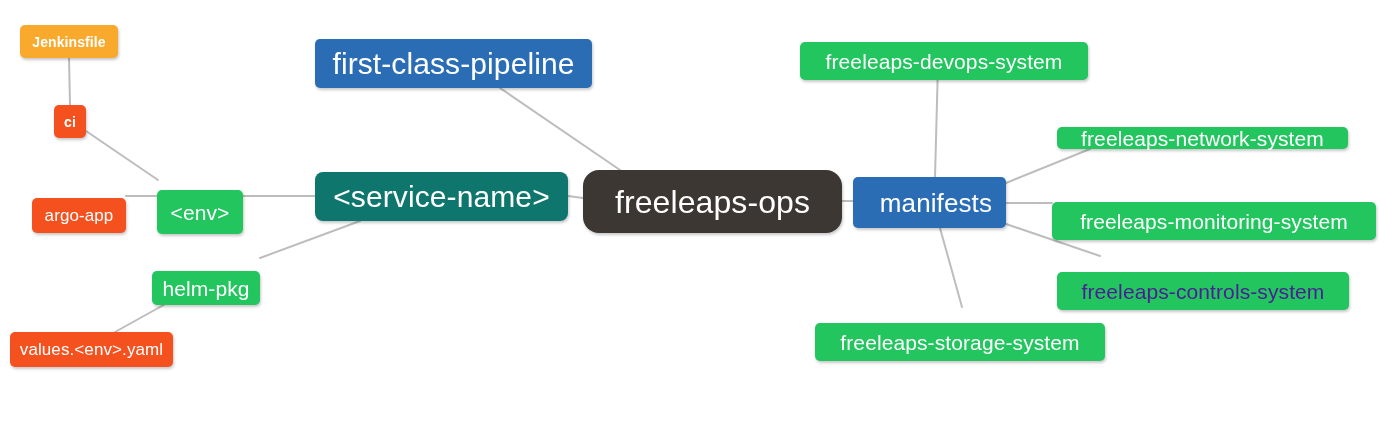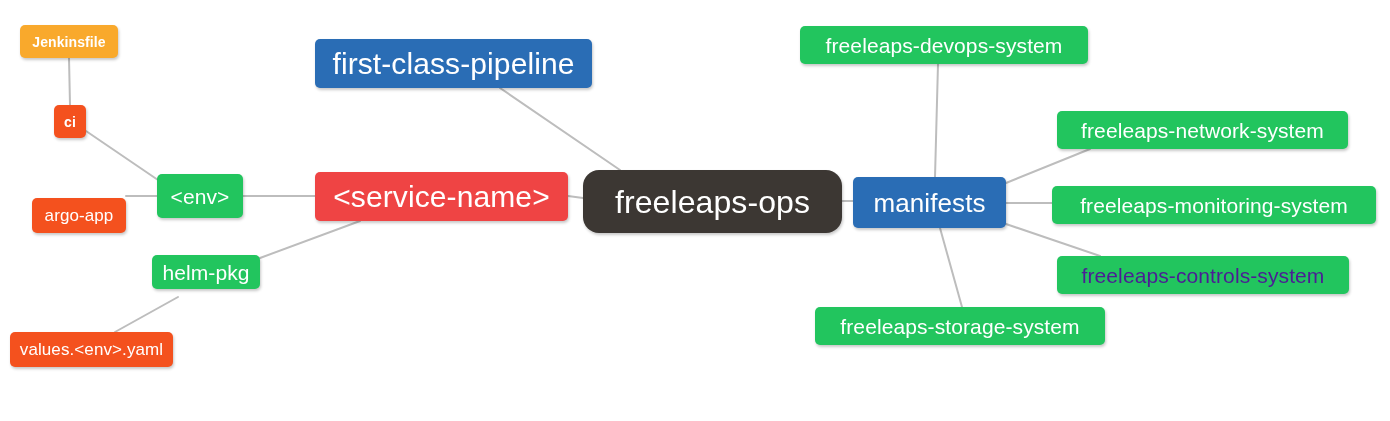--- a/index.html
+++ b/index.html
@@ -42,21 +42,21 @@
     letter-spacing: 0.1px;
   }
   .node-label {
     display: block;
     white-space: nowrap;
   }
   
   .tier-root   { font-size: 32px; font-weight: 400; border-radius: 16px; }
   .tier-major  { font-size: 30px; font-weight: 400; }
   .tier-mid    { font-size: 26px; font-weight: 400; }
-  .tier-sub    { font-size: 21px; font-weight: 400; }
+  .tier-sub    { font-size: 21px; font-weight: 400; margin-top: 16px; }
   .tier-leaf   { font-size: 17px; font-weight: 400; }
   .tier-tiny   { font-size: 14px; font-weight: 700; }
 </style>
 </head>
 <body>
 
 <div id="canvas">
   <svg id="edges" viewBox="0 0 1390 421" xmlns="http://www.w3.org/2000/svg">
       <line x1="69" y1="58" x2="70" y2="105" stroke="#BDBDBD" stroke-width="2" stroke-linecap="round"></line>
       <line x1="86" y1="131" x2="158" y2="180" stroke="#BDBDBD" stroke-width="2" stroke-linecap="round"></line>
@@ -88,33 +88,33 @@
       </div>
       <div class="node tier-sub" style="left: 152px; top: 255px; width: 108px; height: 34px; background: rgb(34, 197, 94); color: rgb(255, 255, 255);">
         <span class="node-label">helm-pkg</span>
       </div>
       <div class="node tier-leaf" style="left: 10px; top: 332px; width: 163px; height: 35px; background: rgb(244, 81, 30); color: rgb(255, 255, 255);">
         <span class="node-label">values.&lt;env&gt;.yaml</span>
       </div>
       <div class="node tier-major" style="left: 315px; top: 39px; width: 277px; height: 49px; background: rgb(42, 109, 181); color: rgb(255, 255, 255);">
         <span class="node-label">first-class-pipeline</span>
       </div>
-      <div class="node tier-major" style="left: 315px; top: 172px; width: 253px; height: 49px; background: #ef4444; color: rgb(255, 255, 255);">
+      <div class="node tier-major" style="left: 315px; top: 172px; width: 253px; height: 49px; background: #0f766e; color: rgb(255, 255, 255); border-radius: 8px;">
         <span class="node-label">&lt;service-name&gt;</span>
       </div>
       <div class="node tier-root" style="left: 583px; top: 170px; width: 259px; height: 63px; background: rgb(60, 55, 51); color: rgb(255, 255, 255);">
         <span class="node-label">freeleaps-ops</span>
       </div>
-      <div class="node tier-mid" style="left: 853px; top: 177px; width: 153px; height: 51px; background: rgb(42, 109, 181); color: rgb(255, 255, 255);">
+      <div class="node tier-mid" style="left: 853px; top: 177px; width: 153px; height: 51px; background: rgb(42, 109, 181); color: rgb(255, 255, 255); justify-content: flex-end;">
         <span class="node-label">manifests</span>
       </div>
       <div class="node tier-sub" style="left: 800px; top: 26px; width: 288px; height: 38px; background: rgb(34, 197, 94); color: rgb(255, 255, 255);">
         <span class="node-label">freeleaps-devops-system</span>
       </div>
-      <div class="node tier-sub" style="left: 1057px; top: 111px; width: 291px; height: 38px; background: rgb(34, 197, 94); color: rgb(255, 255, 255);">
+      <div class="node tier-sub" style="left: 1057px; top: 111px; width: 291px; height: 22px; background: rgb(34, 197, 94); color: rgb(255, 255, 255);">
         <span class="node-label">freeleaps-network-system</span>
       </div>
       <div class="node tier-sub" style="left: 1052px; top: 186px; width: 324px; height: 38px; background: rgb(34, 197, 94); color: rgb(255, 255, 255);">
         <span class="node-label">freeleaps-monitoring-system</span>
       </div>
       <div class="node tier-sub" style="left: 1057px; top: 256px; width: 292px; height: 38px; background: rgb(34, 197, 94); color: #4c1d95;">
         <span class="node-label">freeleaps-controls-system</span>
       </div>
       <div class="node tier-sub" style="left: 815px; top: 307px; width: 290px; height: 38px; background: rgb(34, 197, 94); color: rgb(255, 255, 255);">
         <span class="node-label">freeleaps-storage-system</span>

